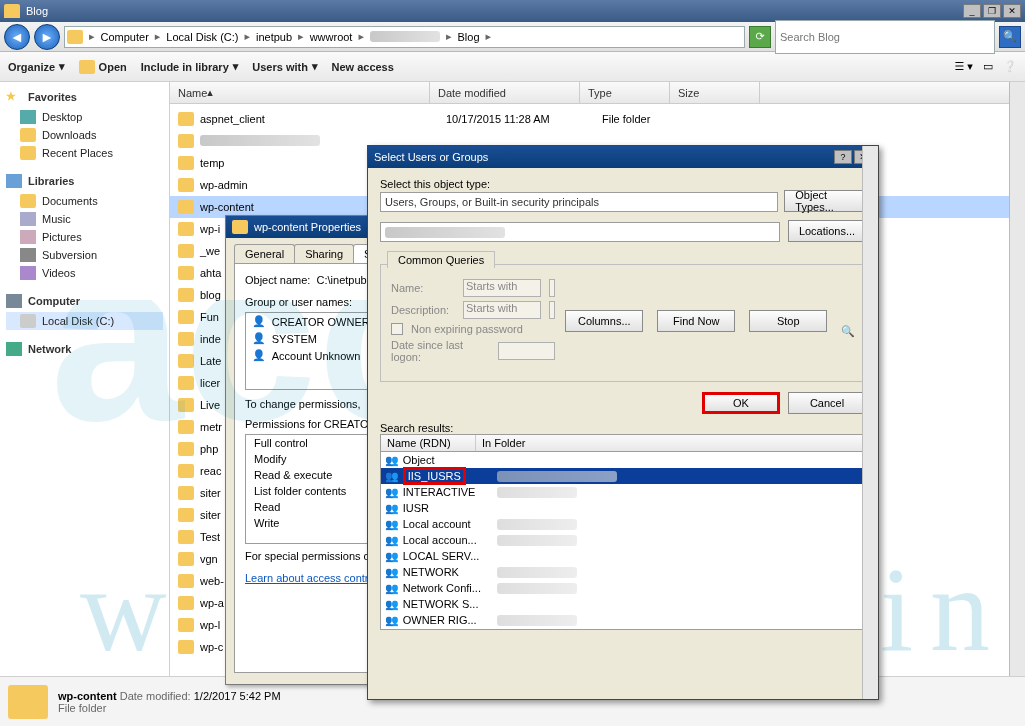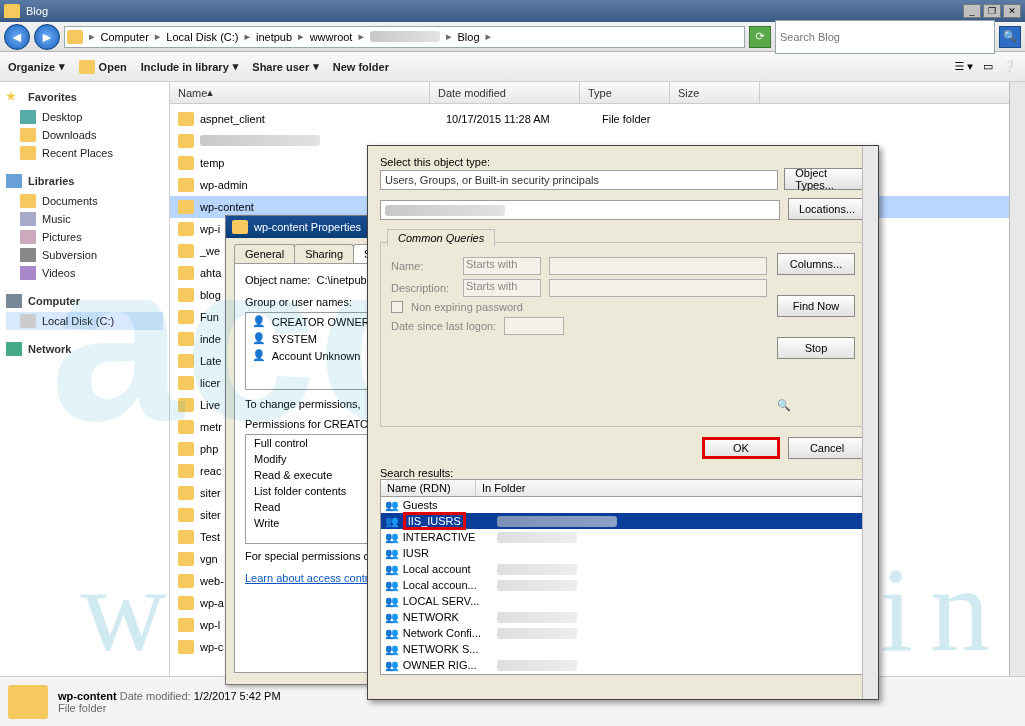--- a/index.html
+++ b/index.html
@@ -48,21 +48,21 @@
 .permbox { border: 1px solid #9c9c9c; height: 110px; margin: 4px 0 6px; }
 .permbox .pr { padding: 2px 8px; }
 .link { color: #0a57c2; text-decoration: underline; }
 
 .seldlg { position: absolute; left: 367px; top: 145px; width: 512px; height: 555px; background: #ece9d8; border: 1px solid #444; box-shadow: 3px 3px 6px rgba(0,0,0,.4); z-index: 10; }
 .seldlg .dlgtitle { height: 22px; background: linear-gradient(#1a4e94,#0a3e7a); color:#fff; display:flex; align-items:center; padding:0 6px; }
 .seldlg .dlgbody { padding: 10px 12px; }
 .field { width: 100%; height: 20px; background: #fff; border: 1px solid #9c9c9c; display:flex; align-items:center; padding:0 4px; color:#333; margin: 2px 0 8px; }
 .btn3d { height: 22px; background: linear-gradient(#fdfdfd,#e2e2e2); border: 1px solid #8a8a8a; padding: 0 10px; display:inline-flex;align-items:center;justify-content:center; min-width: 78px; }
 .cq { border: 1px solid #bfbfbf; padding: 10px 10px 14px; background: #ece9d8; position: relative; margin-top: 14px; }
-.cqtab { position:absolute; top:-14px; left:6px; background:#ece9d8; border:1px solid #bfbfbf; border-bottom:none; padding:2px 10px;font-style:italic; }
+.cqtab { position:absolute; top:-14px; left:6px; background:#ece9d8; border:1px solid #bfbfbf; border-bottom:none; padding:2px 10px; }
 .cq .rowf { display:flex; align-items:center; gap:8px; margin:4px 0; color:#888; }
 .cq .combo { width:78px; height:18px; background:#f4f1e8; border:1px solid #b0b0b0; }
 .cq .txt { flex:1; height:18px; background:#f4f1e8; border:1px solid #b0b0b0; }
 .searchres { margin-top: 8px; }
 .reshdr { height: 18px; background: linear-gradient(#fafafa,#e8e8e8); border:1px solid #9c9c9c; display:flex; }
 .reshdr .rc { border-right:1px solid #ccc; padding:0 6px; display:flex;align-items:center; }
 .resbody { border:1px solid #9c9c9c; border-top:none; height: 178px; background:#fff; overflow:hidden; }
 .resrow { height: 16px; display:flex; align-items:center; padding-left:4px; gap:4px; }
 .resrow.sel { background:#0a3e9a; color:#fff; }
 .redbox { border: 3px solid #e00000; }
@@ -122,23 +122,23 @@
   <div class="gobtn">🔍</div>
 </div>
 
 <div class="toolbar">
   <div class="btn"><span>Organize</span> ▾</div>
   <div class="btn">
       <span class="ico folder"></span>
       <span>Open</span>
     </div>
   <div class="btn"><span>Include in library</span> ▾</div>
-  <div class="btn"><span>Share user</span> ▾</div>
+  <div class="btn"><span>Users with</span> ▾</div>
   <div class="btn">
-      <span>New folder</span>
+      <span>New access</span>
     </div>
   <div class="right">
     <span>☰ ▾</span>
     <span>▭</span>
     <span style="color:#2277cc">❔</span>
   </div>
 </div>
 
 <div class="main">
   <div class="sidebar">
@@ -417,20 +417,27 @@
       <div class="pr">List folder contents</div>
       <div class="pr">Read</div>
       <div class="pr">Write</div>
     </div>
     <div style="margin-top:6px">For special permissions or advanced settings, click Advanced.</div>
     <div style="margin-top:10px"><span class="link">Learn about access control and permissions</span></div>
   </div>
 </div>
 
 <div class="seldlg">
+  <div class="dlgtitle">
+    <span>Select Users or Groups</span>
+    <div class="dlgclose">
+      <div class="winbtn">?</div>
+      <div class="winbtn">✕</div>
+    </div>
+  </div>
   <div class="dlgbody">
     <div>Select this object type:</div>
     <div style="display:flex;gap:6px">
       <div class="field">Users, Groups, or Built-in security principals</div>
       <div class="btn3d">Object Types...</div>
     </div>
     <div style="display:flex;gap:8px">
       <div class="field">
           <span class="smurf" style="width:120px"></span>
         </div>
@@ -453,21 +460,21 @@
             </div>
           <div class="rowf">
               <span class="chkbox"></span>
               <span>Non expiring password</span>
             </div>
           <div class="rowf">
               <span>Date since last logon:</span>
               <div class="combo" style="width:60px"></div>
             </div>
         </div>
-        <div style="display:flex;flex-direction:column;gap:20px;align-items:flex-start">
+        <div style="display:flex;flex-direction:row;gap:14px;align-items:center">
           <div class="btn3d">Columns...</div>
           <div class="btn3d">Find Now</div>
           <div class="btn3d">Stop</div>
           <div style="margin-top:20px">🔍</div>
         </div>
       </div>
     </div>
 
     <div style="display:flex;justify-content:flex-end;gap:8px;margin-top:10px">
       <div class="btn3d redbox">OK</div>
@@ -477,21 +484,21 @@
     <div class="searchres">
       <div>Search results:</div>
       <div class="reshdr">
         <div class="rc" style="width:95px">Name (RDN)</div>
         <div class="rc" style="flex:1">In Folder</div>
       </div>
       <div class="resbody" id="resbody">
         <div class="scrollbar-v"></div>
       <div class="resrow">
             <span>👥</span>
-            <span style="width:90px">Guests</span>
+            <span style="width:90px">Object</span>
             <span class="smurf" style="width:80px;opacity:0"></span>
           </div>
           <div class="resrow sel">
             <span>👥</span>
             <span style="width:90px"><span class="redbox" style="padding:0 2px">IIS_IUSRS</span></span>
             <span class="smurf" style="width:120px;opacity:0.6"></span>
           </div>
           <div class="resrow">
             <span>👥</span>
             <span style="width:90px">INTERACTIVE</span>

